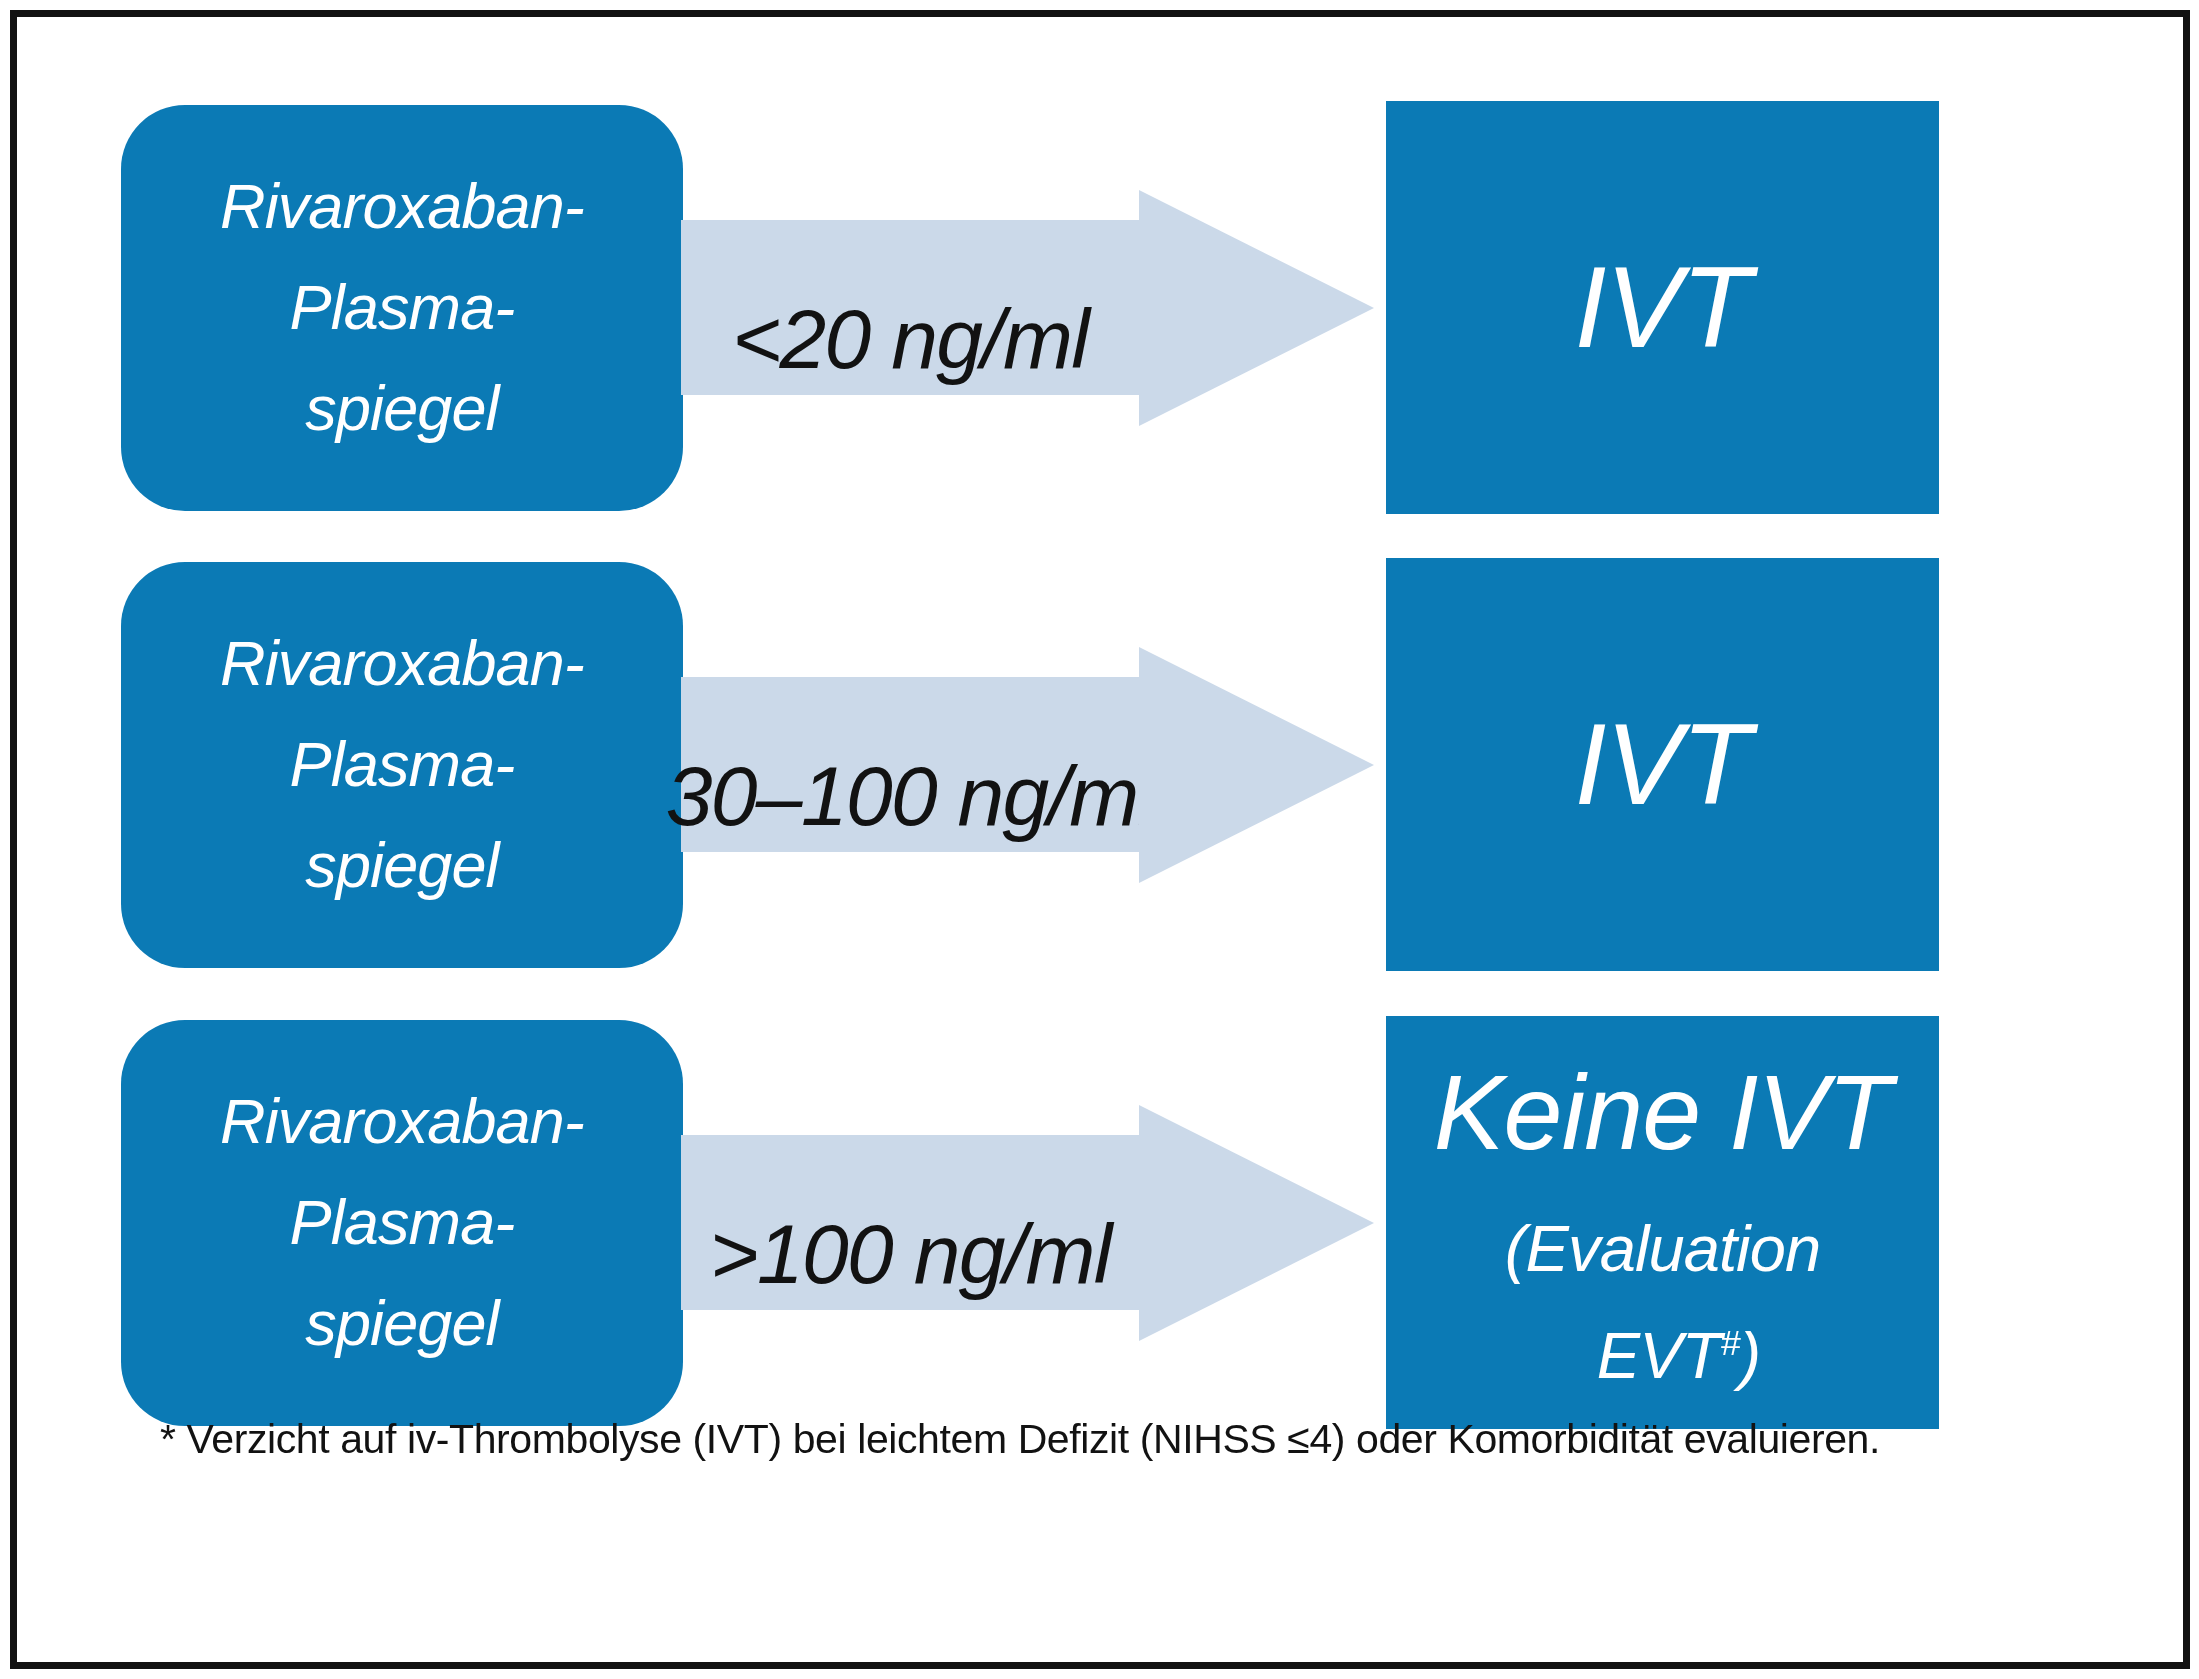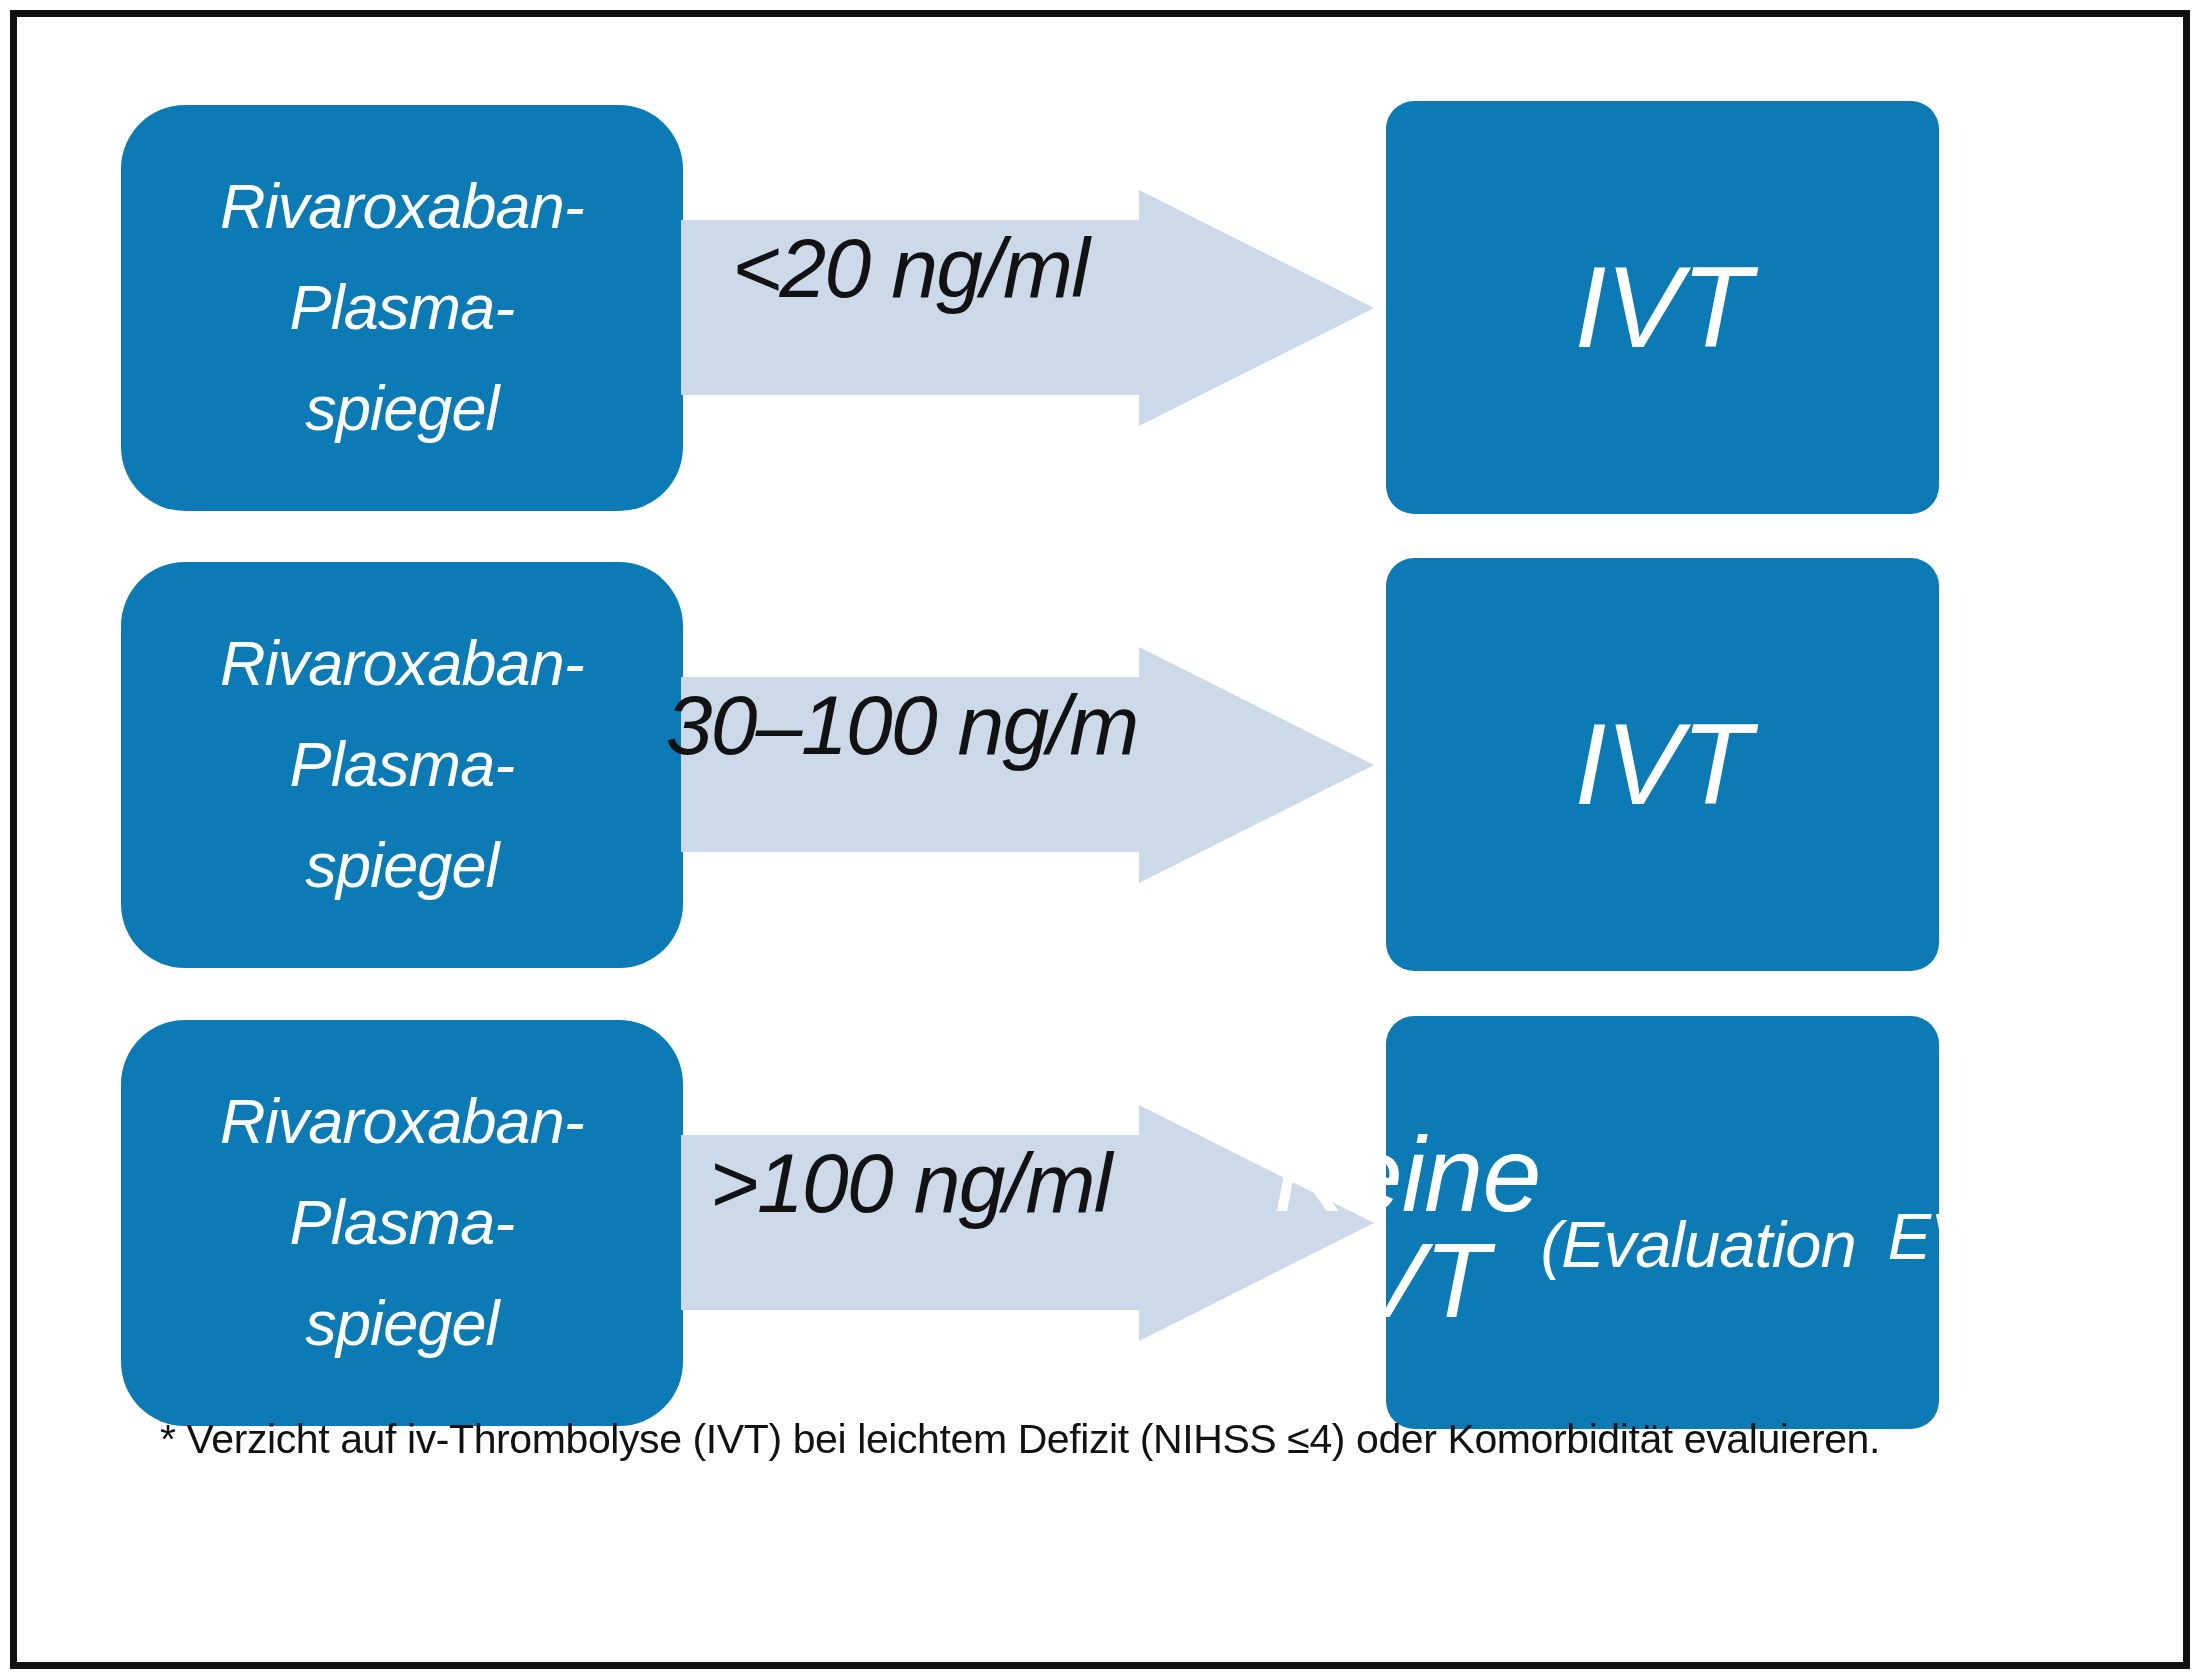--- a/index.html
+++ b/index.html
@@ -68,21 +68,21 @@
     height: 100%;
     margin-left: -1.7px;
     margin-right: 12px;
     min-width: 0;
   }
   .arrow-body {
     flex: 1 1 auto;
     height: 175px;
     background: var(--arrow-blue);
     display: flex;
-    align-items: flex-start;
+    align-items: flex-end;
     justify-content: center;
     min-width: 0;
   }
   .arrow-head {
     flex: none;
     width: 0;
     height: 0;
     border-top: 118px solid transparent;
     border-bottom: 118px solid transparent;
     border-left: 235px solid var(--arrow-blue);
@@ -95,25 +95,24 @@
     padding-bottom: 7px;
   }
 
   .result-box {
     flex: none;
     width: 553px;
     height: 413px;
     background: var(--box-blue);
     color: var(--text-on-blue);
     display: flex;
-    flex-direction: row;
+    flex-direction: column;
     justify-content: center;
     align-items: center;
     text-align: center;
-    border-radius: 28px;
   }
   .result-title {
     font-size: 115px;
     letter-spacing: -0.9px;
     line-height: 1;
   }
   .result-title.compact {
     font-size: 106px;
   }
   .result-sub {

